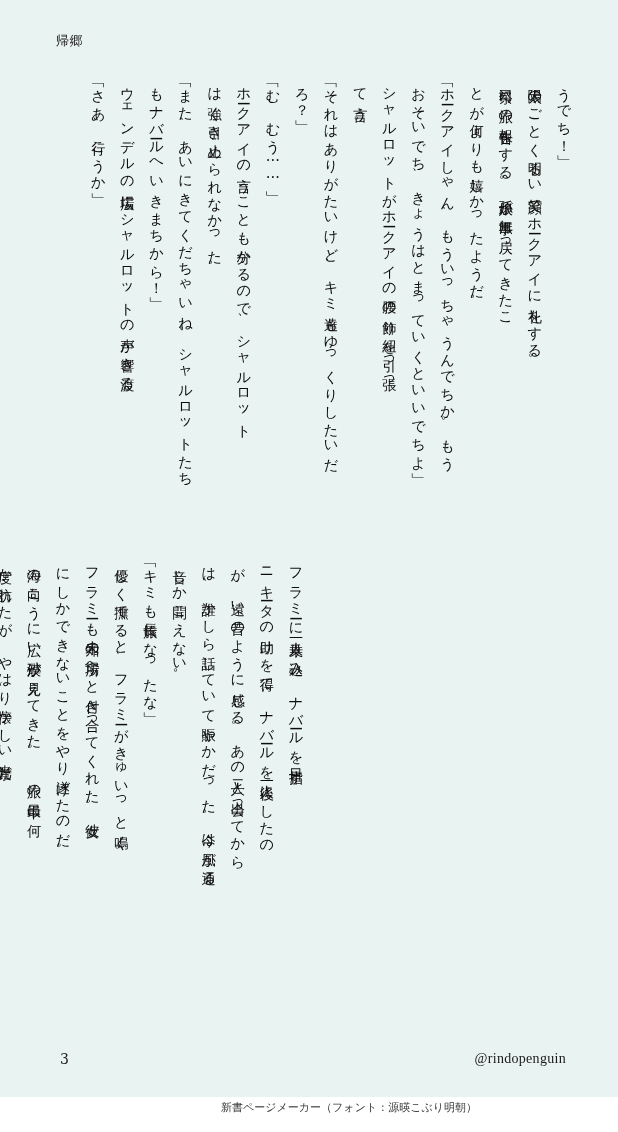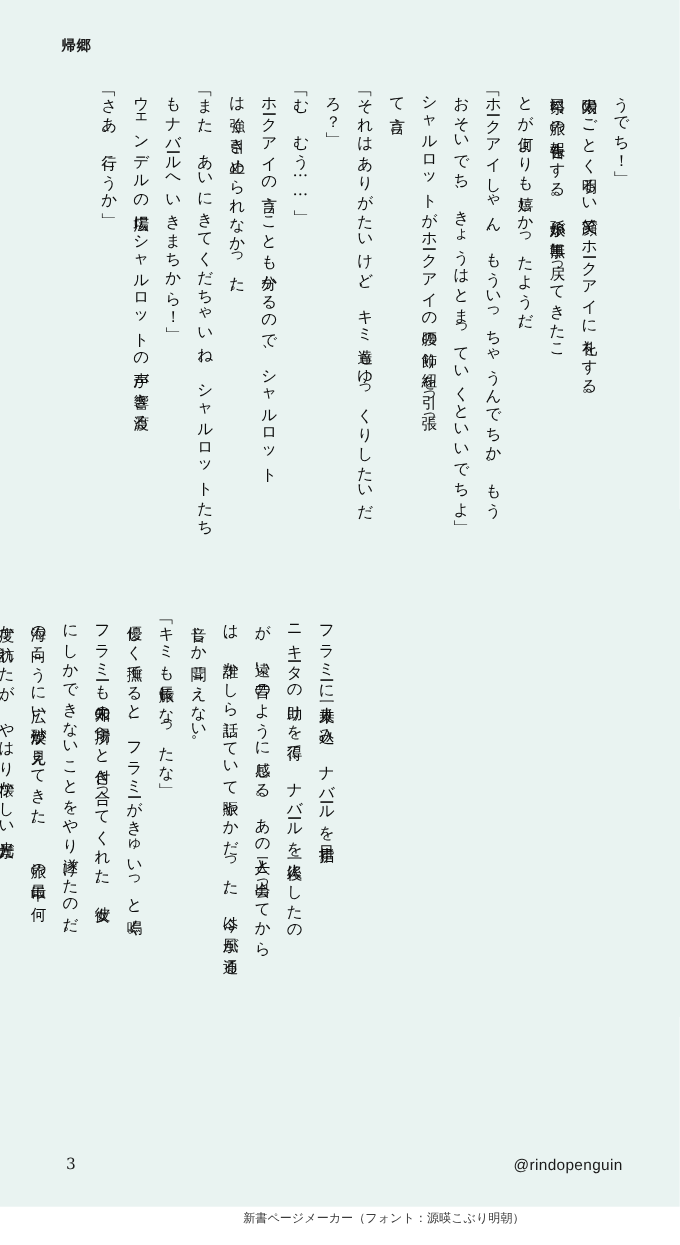--- a/index.html
+++ b/index.html
@@ -24,21 +24,20 @@
     box-sizing: border-box;
   }
   .header-title {
     position: absolute;
     left: 56px;
     top: 32px;
     font-size: 13px;
     color: #1a1a1a;
     letter-spacing: 0.5px;
     font-family: "DejaVu Serif", serif;
-    font-weight: bold;
   }
   .body-area {
     position: absolute;
     left: 40px;
     top: 78px;
     width: 538px;
     height: 960px;
   }
   .vtext {
     writing-mode: vertical-rl;
@@ -78,21 +77,21 @@
     font-size: 14px;
     color: #1a1a1a;
     font-family: "DejaVu Serif", serif;
   }
   .handle {
     position: absolute;
     right: 52px;
     bottom: 30px;
     font-size: 14px;
     color: #1a1a1a;
-    font-family: Liberation Sans, sans-serif;
+    font-family: Liberation Serif, serif;
     letter-spacing: 0.3px;
   }
   .caption {
     position: absolute;
     left: 0;
     top: 1100px;
     width: 618px;
     text-align: center;
     font-size: 11px;
     color: #3a3a3a;

